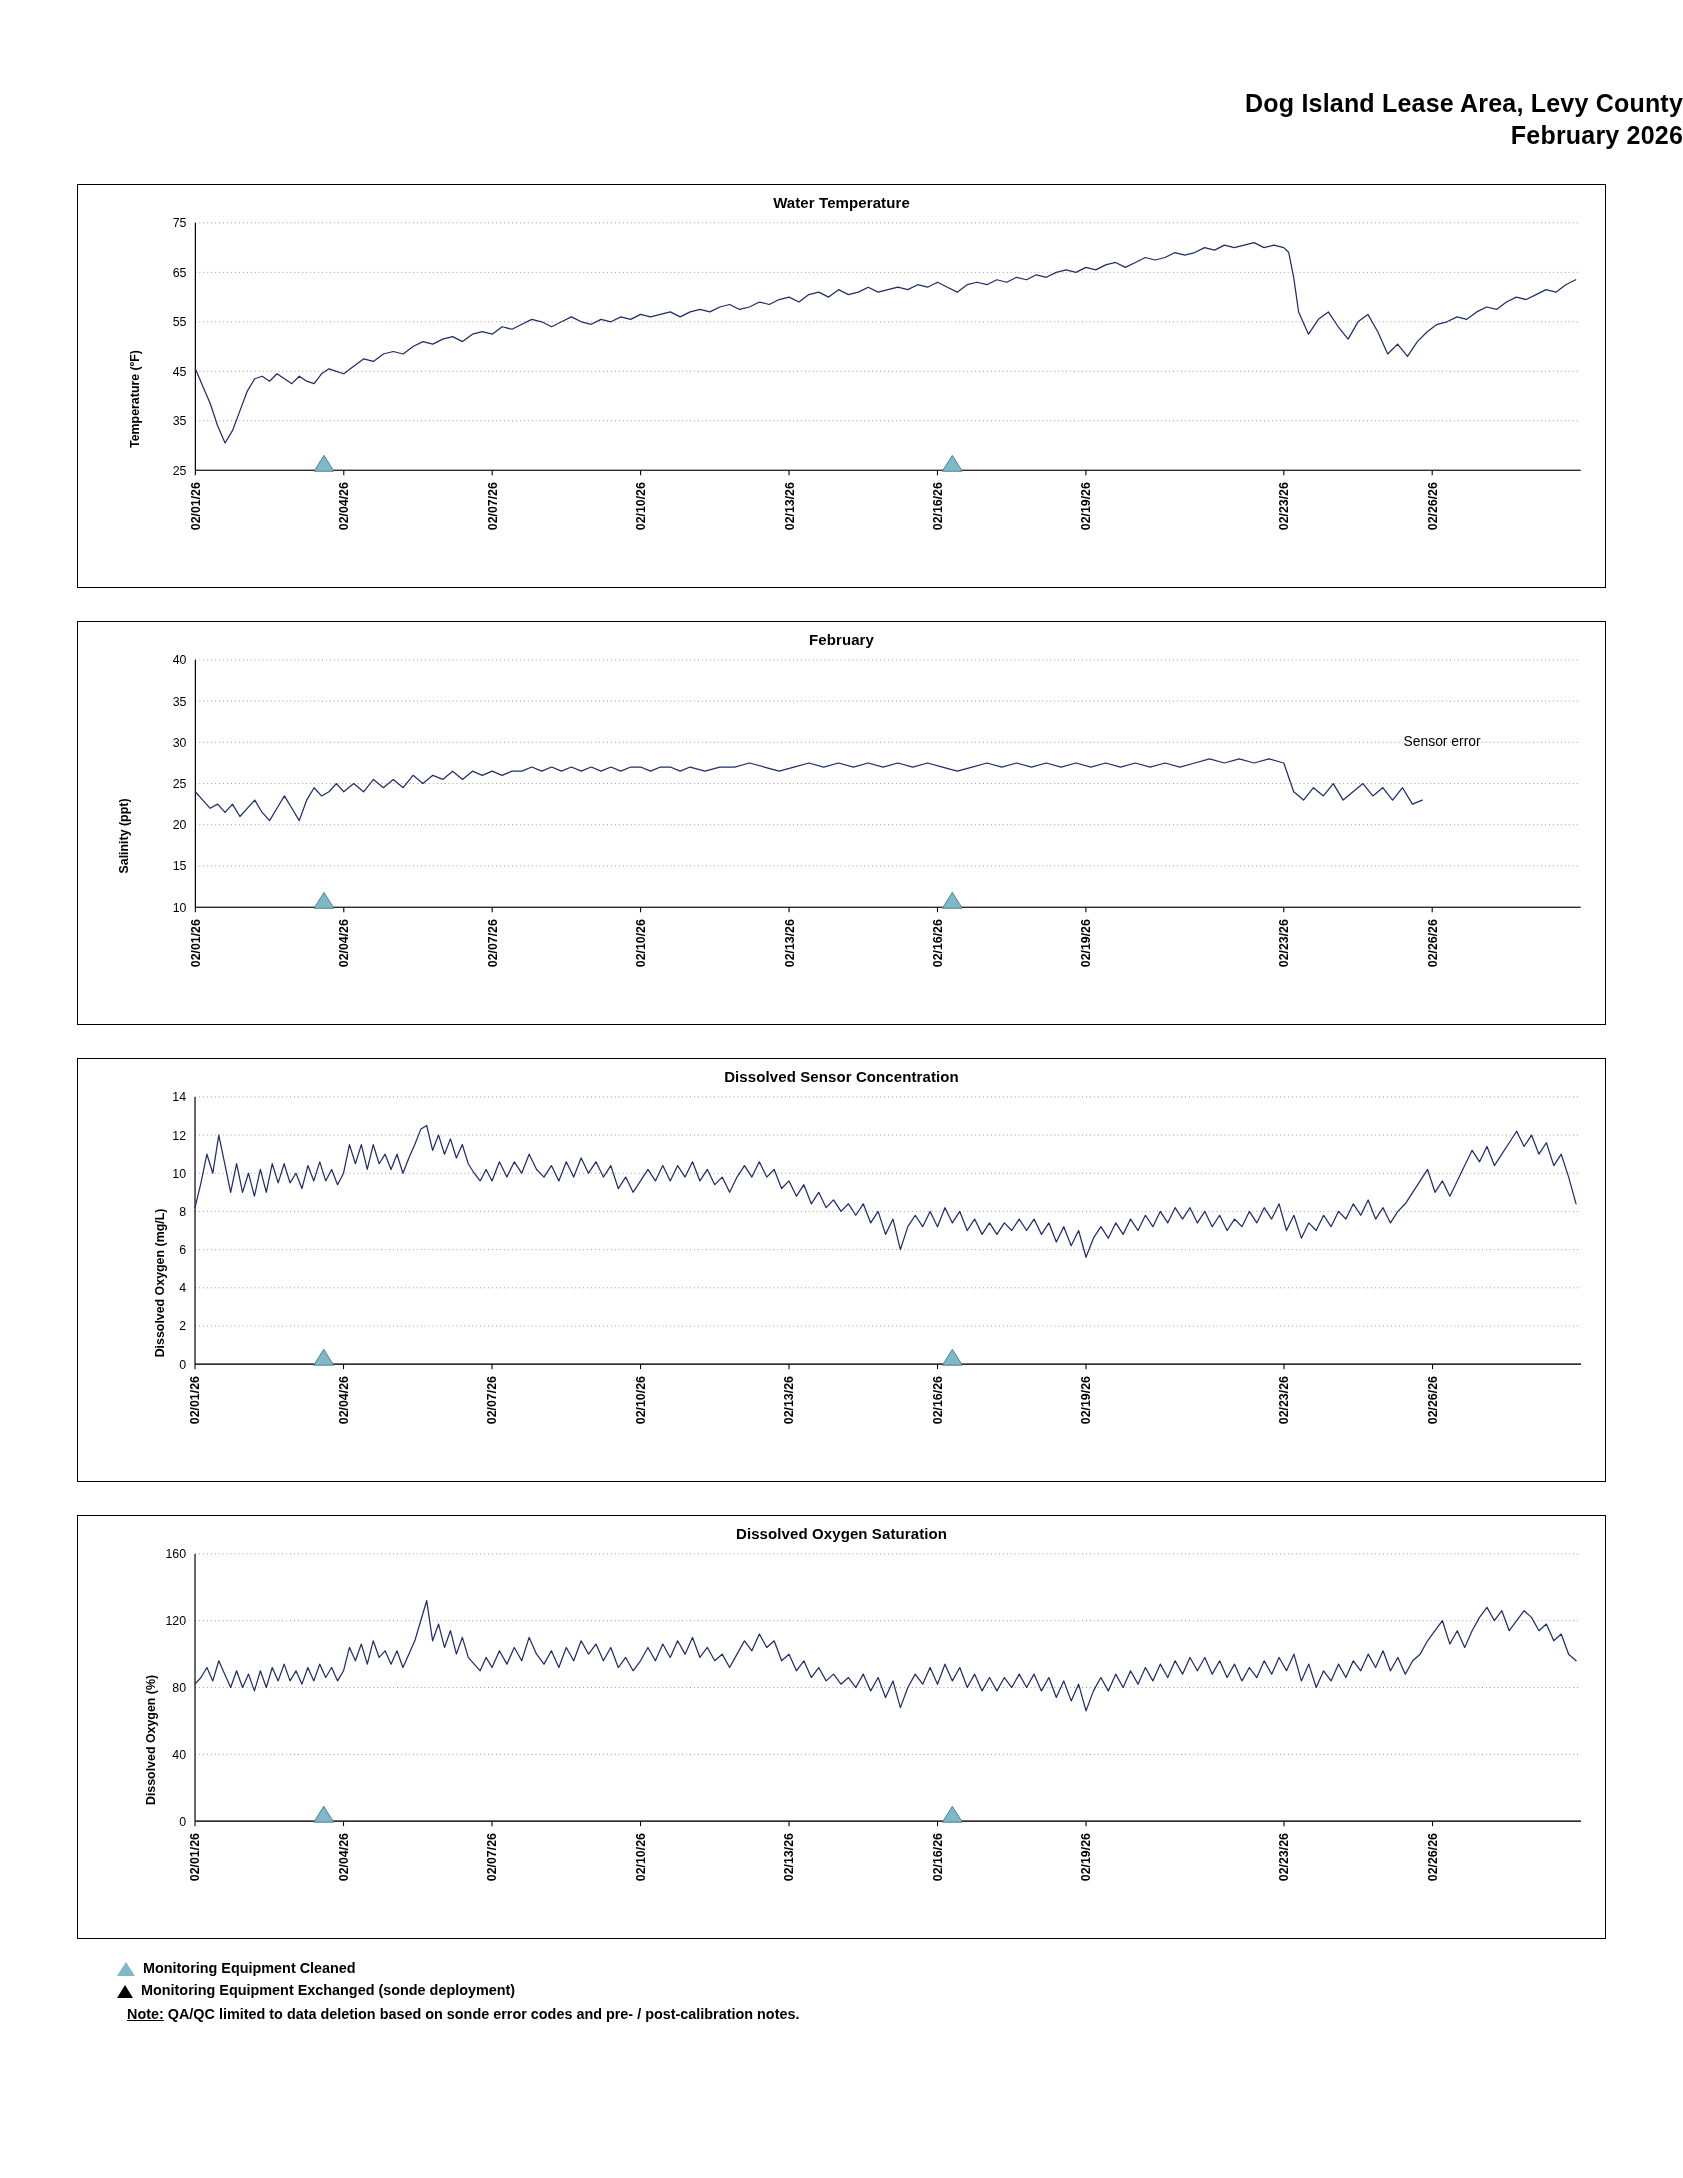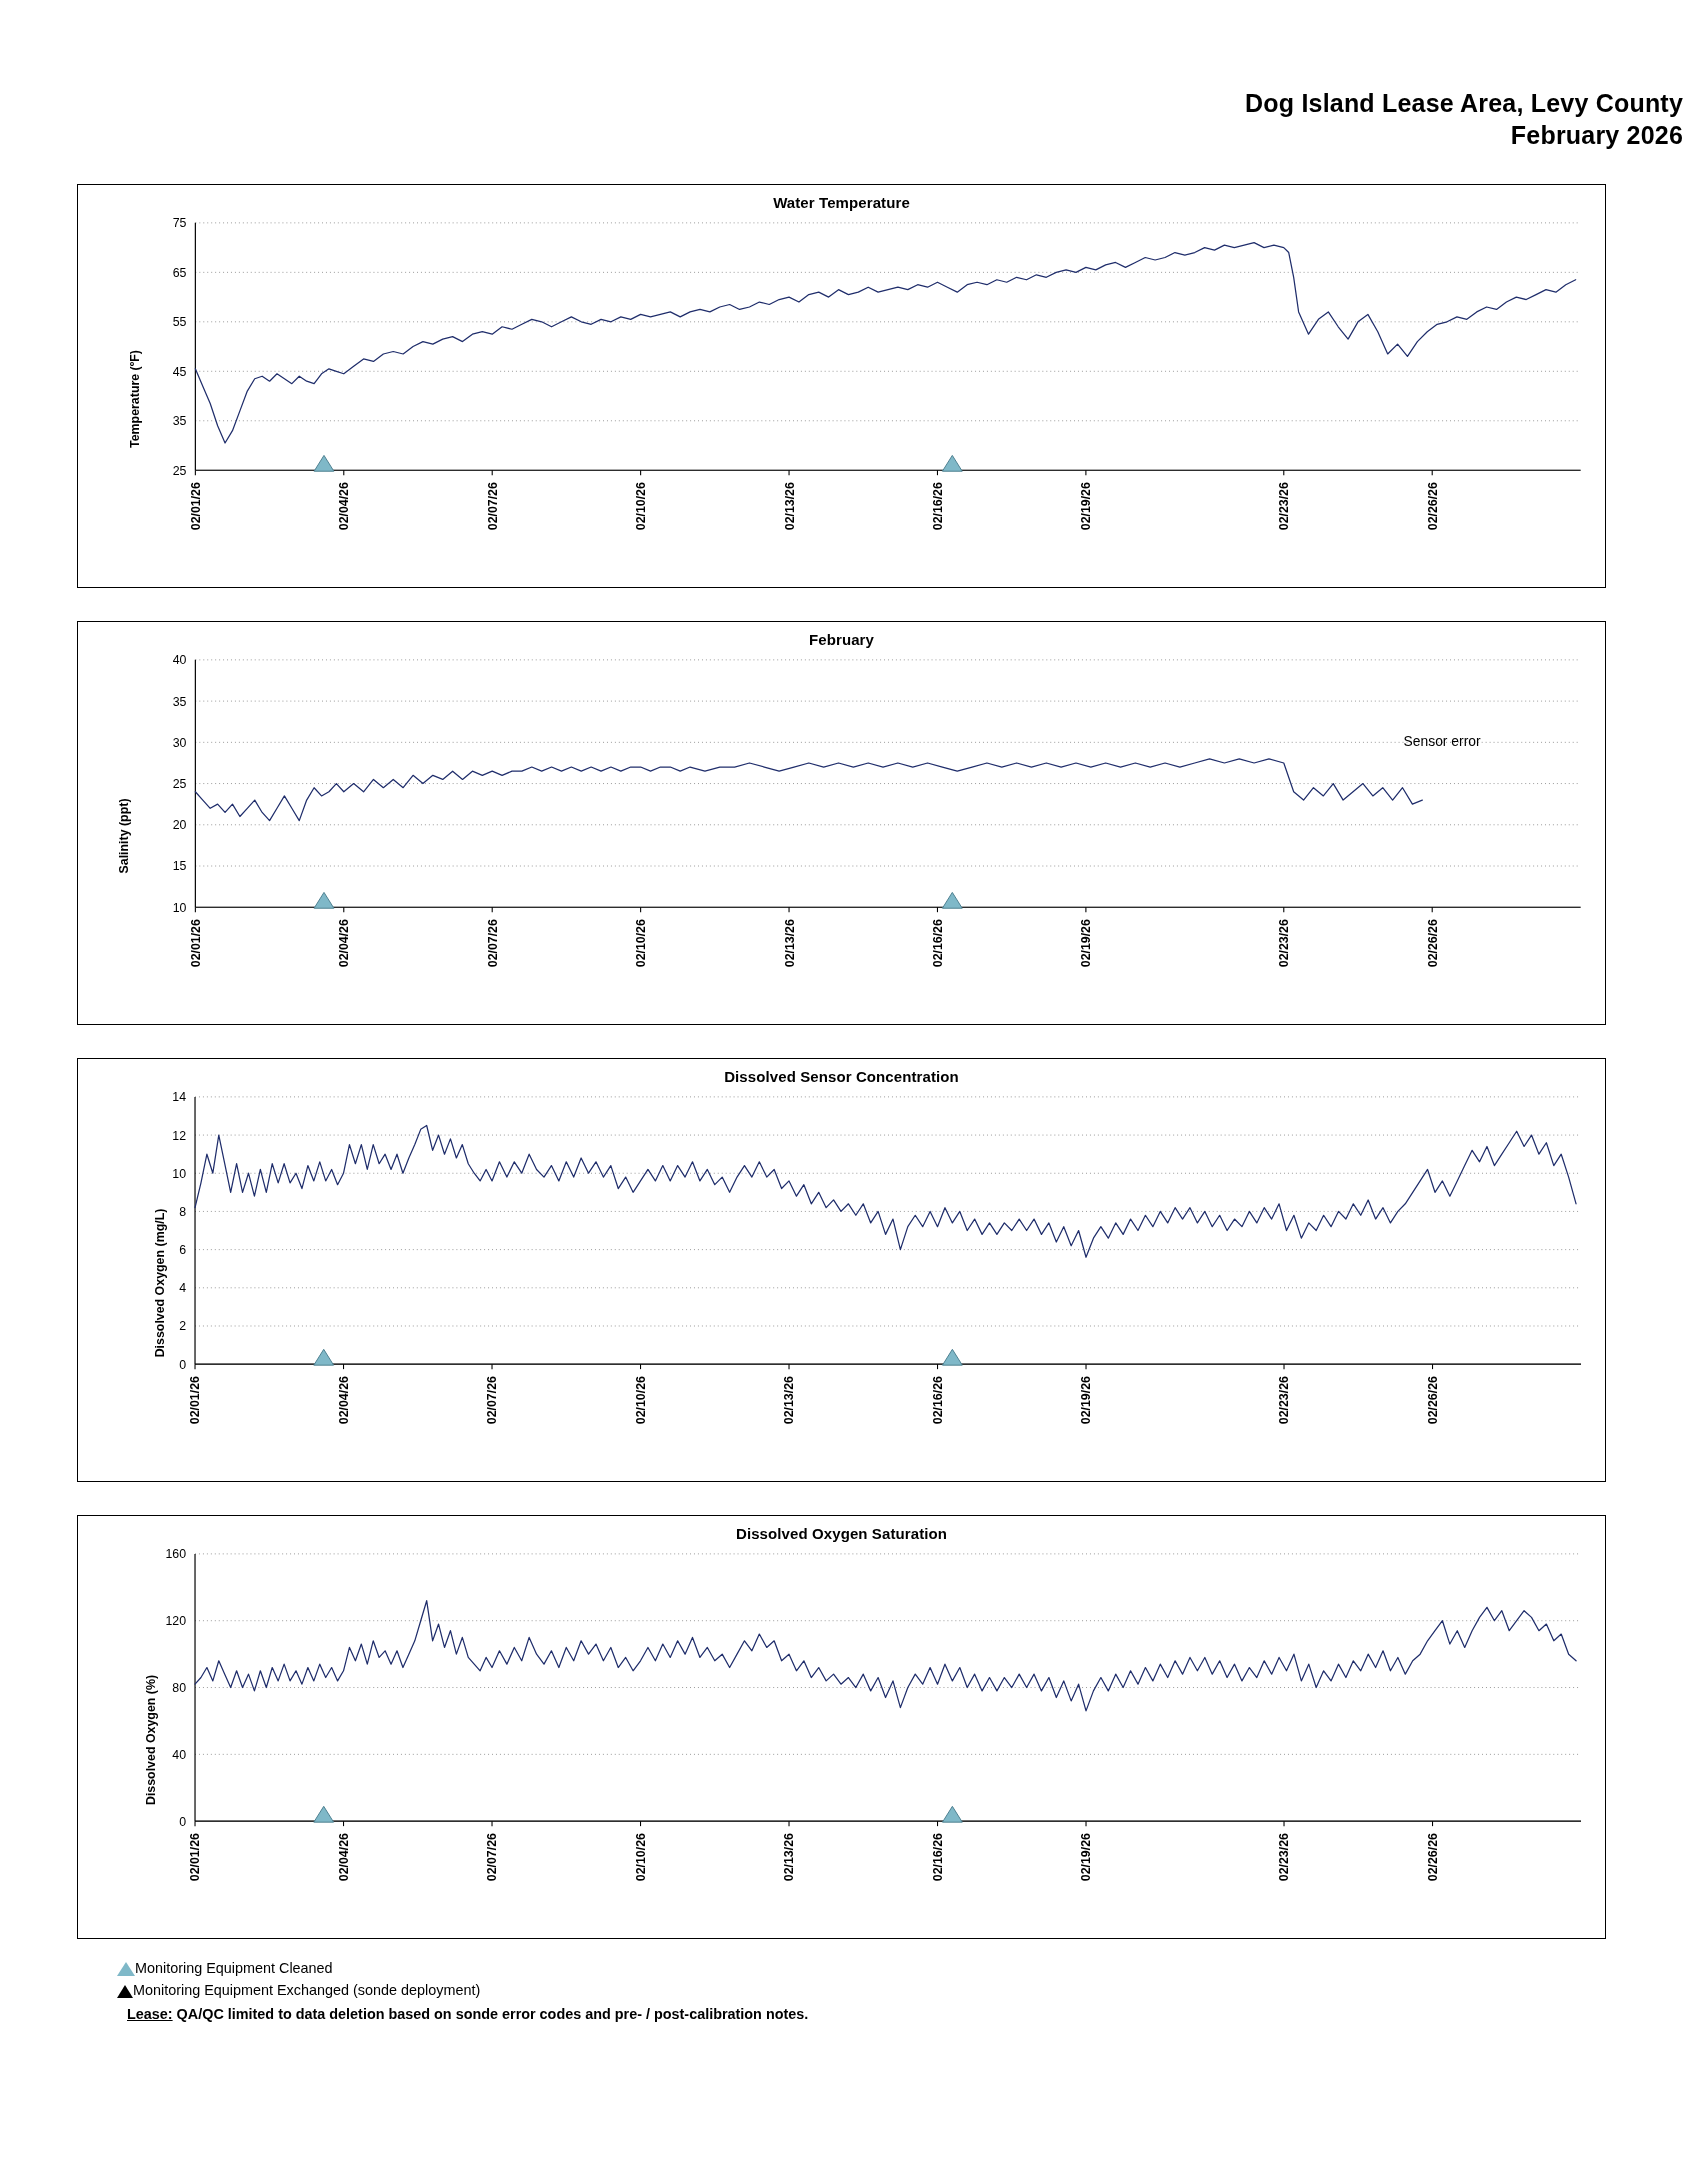--- a/index.html
+++ b/index.html
@@ -85,22 +85,22 @@
   .legend {
     margin: 10px 0 0 117px;
     font-size: 14.4px;
   }
   .legend-row {
     display: flex;
     align-items: flex-start;
     margin-bottom: 5px;
   }
   .legend-row .lbl {
-    font-weight: normal;
-    margin-left: 0;
+    font-weight: bold;
+    margin-left: 8px;
     line-height: 1.2;
   }
   .note-row {
     margin-left: 10px;
     font-size: 14.4px;
     font-weight: bold;
     line-height: 1.3;
   }
   .note-row .u {
     text-decoration: underline;
@@ -318,18 +318,18 @@
   <div class="legend">
     <div class="legend-row">
       <div class="tri-clean"></div>
       <div class="lbl">Monitoring Equipment Cleaned</div>
     </div>
     <div class="legend-row">
       <div class="tri-exch"></div>
       <div class="lbl">Monitoring Equipment Exchanged (sonde deployment)</div>
     </div>
     <div class="note-row">
-      <span class="u">Lease:</span><span> QA/QC limited to data deletion based on sonde error codes and pre- / post-calibration notes.</span>
+      <span class="u">Note:</span><span> QA/QC limited to data deletion based on sonde error codes and pre- / post-calibration notes.</span>
     </div>
   </div>
 
 </div>
 
 
 </body></html>

